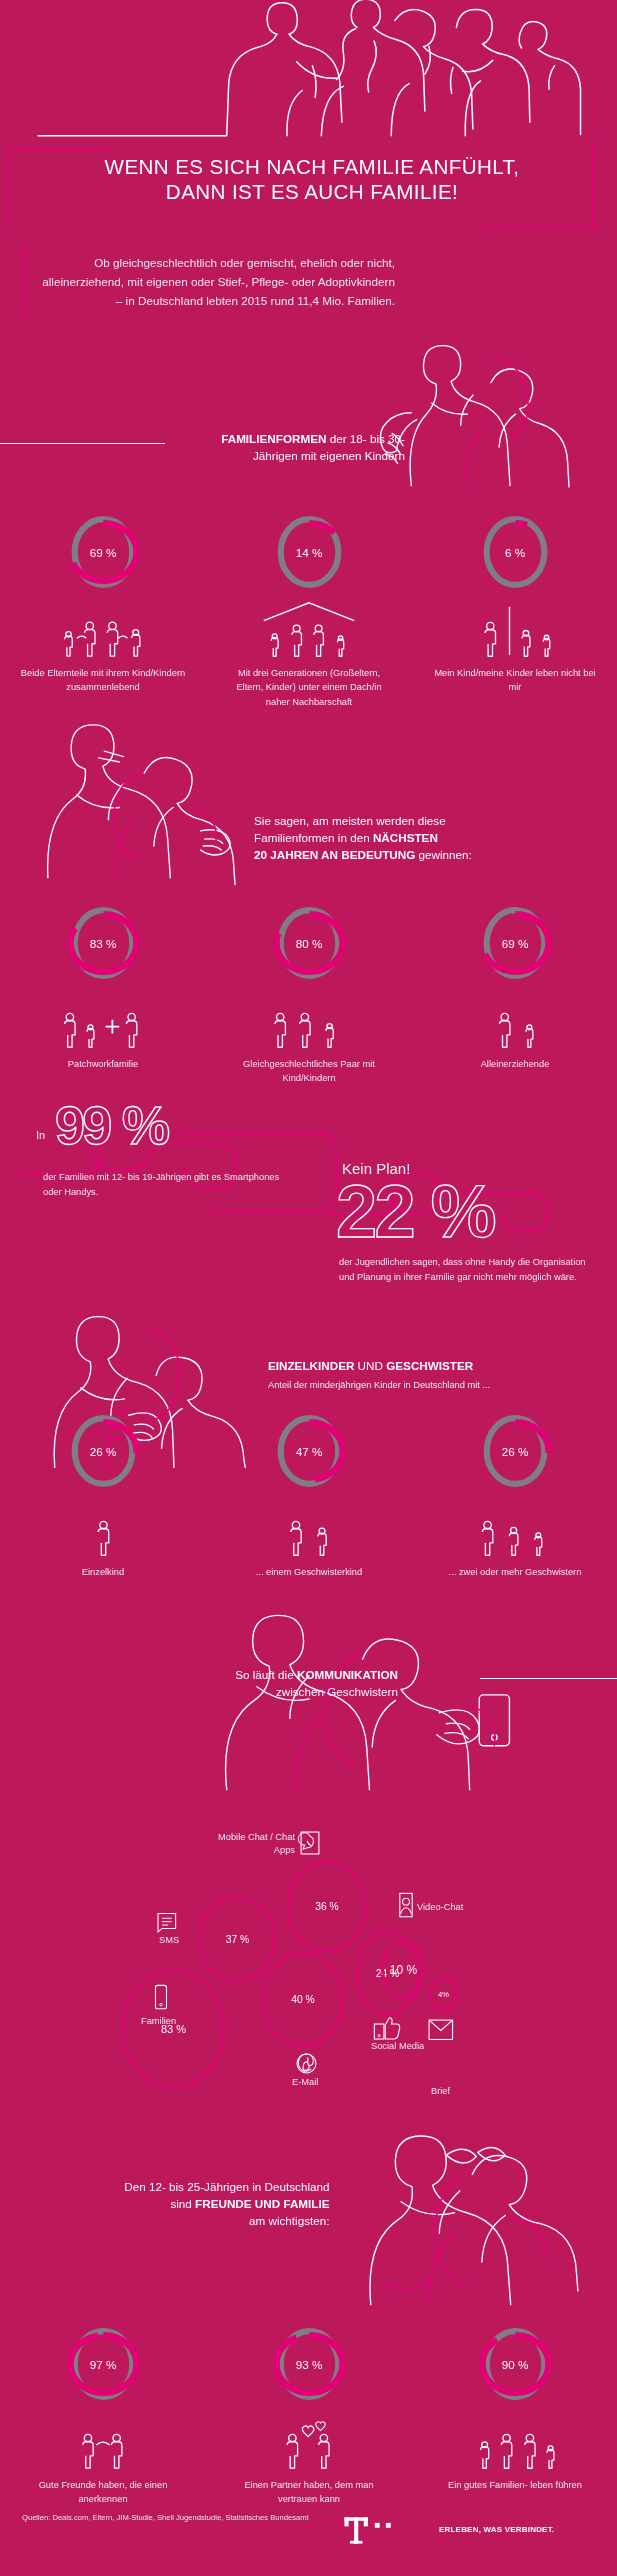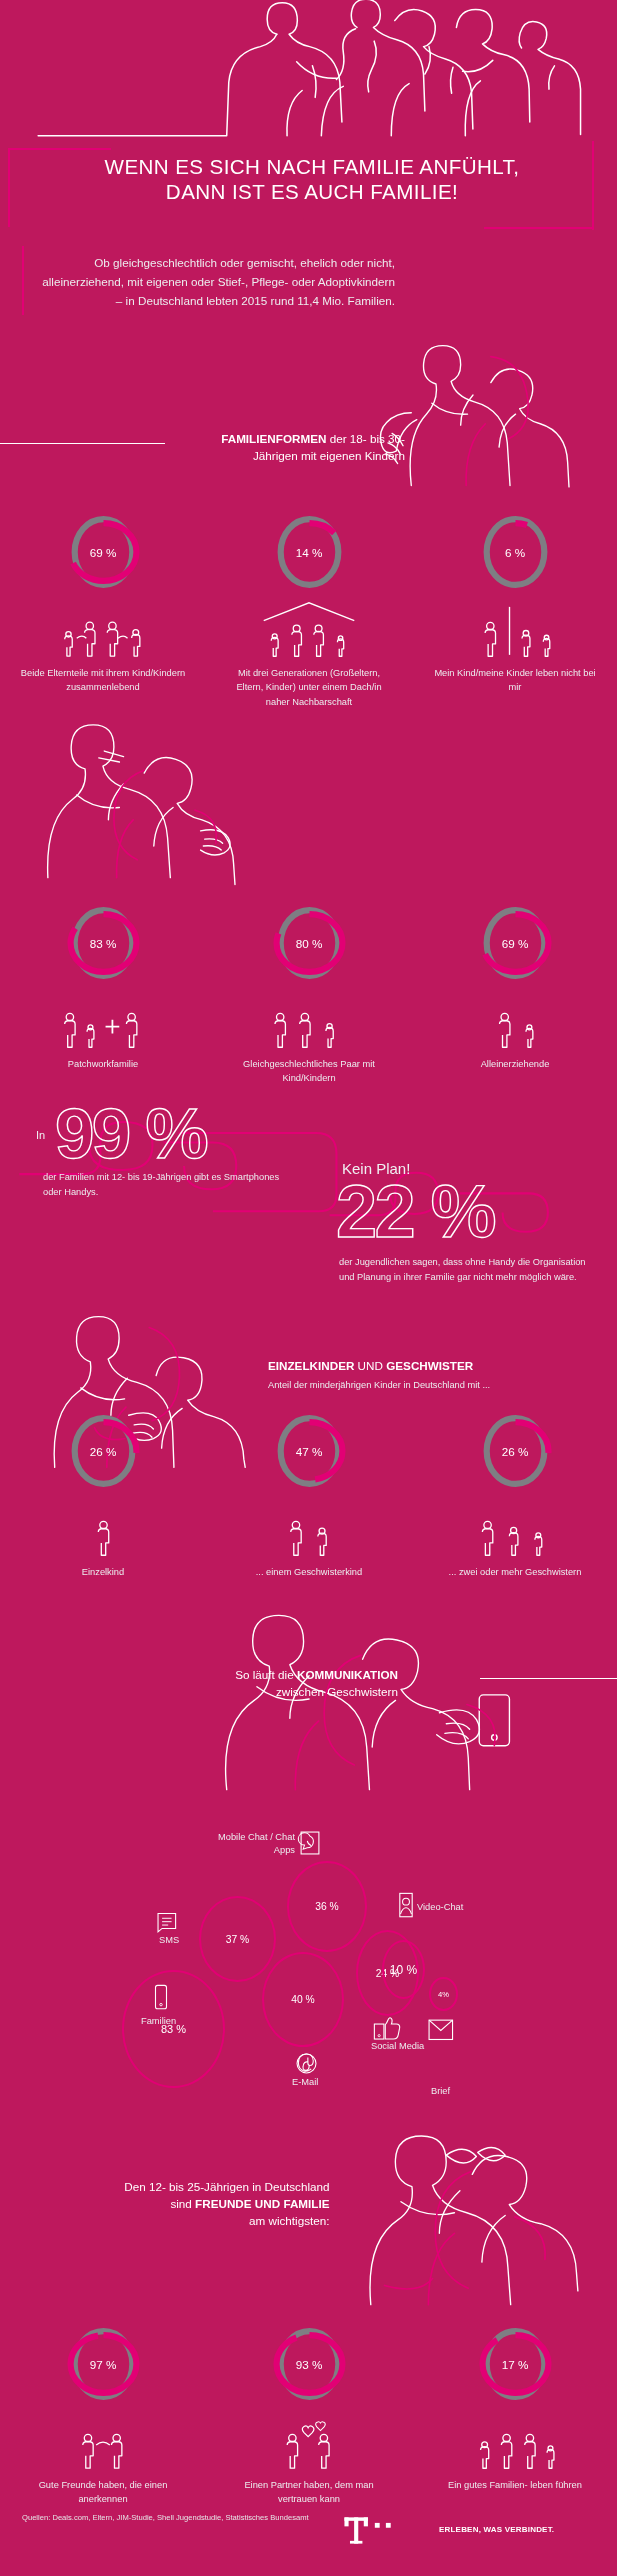--- a/index.html
+++ b/index.html
@@ -47,21 +47,21 @@
   .donut-val {
     position:absolute; left:0; top:0; width:81px; height:88px;
     display:flex; align-items:center; justify-content:center;
     font-size:11.7px; color:#fff;
   }
   .icon-box { height:59px; display:flex; align-items:flex-end; justify-content:center; margin-top:4.1px;}
   .cap { margin-top:6.9px; text-align:center; font-size:9.3px; line-height:1.55; color:#eceef0; width:165px;}
 
   
   .bignum {
-    font-size:71px; font-weight:700; letter-spacing:-2.7px;
+    font-size:54px; font-weight:700; letter-spacing:-2.7px;
     color:transparent; -webkit-text-stroke:1.4px #ffffff;
     font-family:"Liberation Sans", sans-serif; line-height:1;
   }
   .bignum-sm { font-size:74px; }
   .small-label { font-size:11px; color:#f0f0f2; font-weight:300; }
   .body-sm { font-size:9.3px; line-height:1.6; color:#eceef0; }
 
   
   .bubble {
     position:absolute; border-radius:50%; border:2.7px solid #e20074;
@@ -253,20 +253,29 @@
       <path d="M232 180 q30 -6 40 10 q8 14 -6 22 q-16 8 -34 -4"></path>
       <path d="M238 192 q18 -2 26 6 M236 202 q18 -2 26 6"></path>
     </g>
     <g fill="none" stroke="#e20074" stroke-width="2.4" stroke-linecap="round">
       <path d="M150 92 q-44 16 -44 70 q0 44 34 60"></path>
       <path d="M224 150 q36 10 30 48"></path>
       <path d="M110 248 q-2 -58 24 -84"></path>
     </g>
   </svg>
 
+  <div class="sec-head" style="left:254px; top:813px; width:329px;">
+    <div>Sie sagen, am meisten werden diese</div>
+    <div>
+      <span>Familienformen in den </span><b>NÄCHSTEN</b>
+    </div>
+    <div>
+      <b>20 JAHREN AN BEDEUTUNG</b><span> gewinnen:</span>
+    </div>
+  </div>
 
   <div class="donut-row" id="row-2" style="top:899px;">
       <div class="donut-cell">
         <div class="donut-wrap">
           <svg width="81" height="88" viewBox="0 0 118 128">
     <ellipse cx="59" cy="64" rx="42" ry="48" fill="none" stroke="#7e7e83" stroke-width="9"></ellipse>
     <ellipse cx="59" cy="64" rx="42" ry="48" fill="none" stroke="#e20074" stroke-width="9" stroke-linecap="butt" stroke-dasharray="234.93779588483693 283.057585403418" transform="rotate(-90 59 64)"></ellipse>
   </svg>
           <div class="donut-val">83 %</div>
         </div>
@@ -627,21 +636,21 @@
         </div>
         <div class="cap">Einen Partner haben,
 dem man vertrauen kann</div>
       </div>
       <div class="donut-cell">
         <div class="donut-wrap">
           <svg width="81" height="88" viewBox="0 0 118 128">
     <ellipse cx="59" cy="64" rx="42" ry="48" fill="none" stroke="#7e7e83" stroke-width="9"></ellipse>
     <ellipse cx="59" cy="64" rx="42" ry="48" fill="none" stroke="#e20074" stroke-width="9" stroke-linecap="butt" stroke-dasharray="254.7518268630762 283.057585403418" transform="rotate(-90 59 64)"></ellipse>
   </svg>
-          <div class="donut-val">17 %</div>
+          <div class="donut-val">90 %</div>
         </div>
         <div class="icon-box">
           <svg width="103" height="59" viewBox="0 0 150 86">
       <circle cx="30" cy="47.68" r="4.212000000000001" fill="none" stroke="#fff" stroke-width="1.9"></circle>
             <path d="M24.072 55.480000000000004 q0 -5 5.928 -5 q5.928 0 5.928 5 l0 12.48
                    l-3.4320000000000004 0 l0 14.040000000000001 l-4.992000000000001 0 l0 -14.040000000000001
                    M32.496 67.96 l0 14.040000000000001 l-4.992000000000001 0" fill="none" stroke="#fff" stroke-width="1.9" stroke-linejoin="round"></path>
             <circle cx="62" cy="38" r="5.4" fill="none" stroke="#fff" stroke-width="1.9"></circle>
             <path d="M54.4 48 q0 -5 7.6 -5 q7.6 0 7.6 5 l0 16
                    l-4.4 0 l0 18 l-6.4 0 l0 -18

